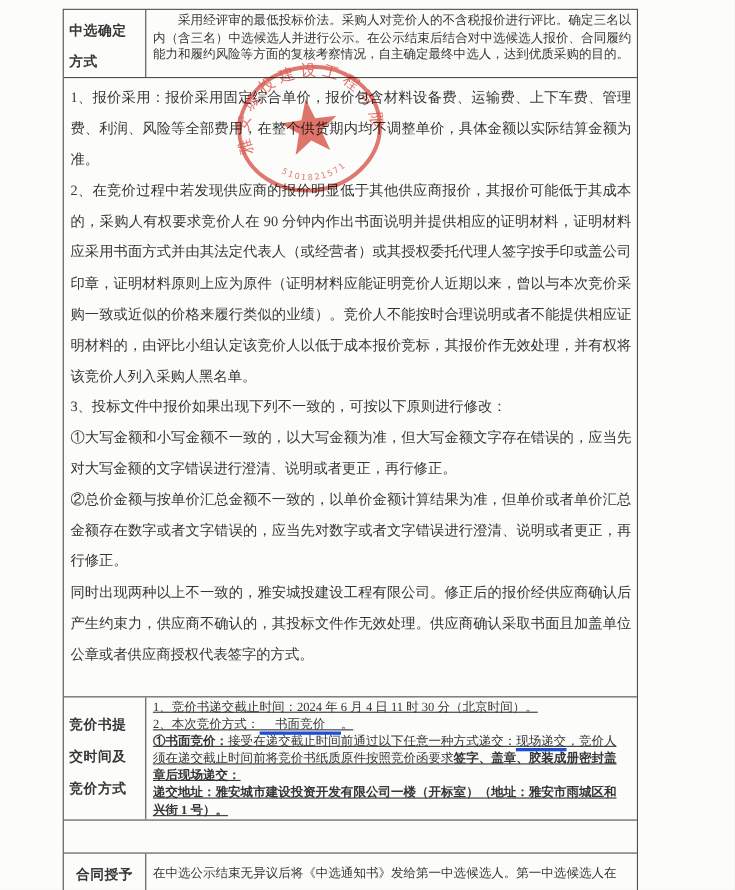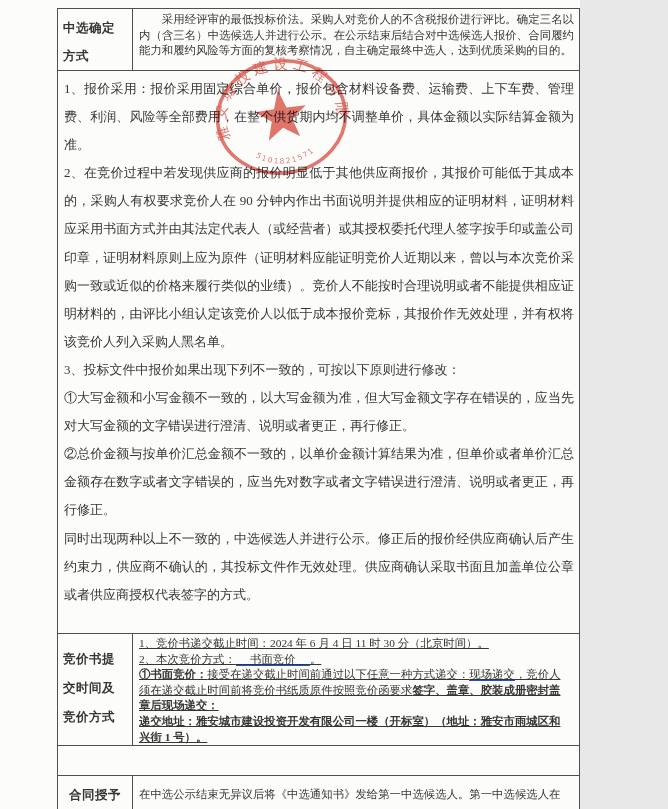--- a/index.html
+++ b/index.html
@@ -2,21 +2,21 @@
 <html lang="zh"><head>
 <meta charset="utf-8">
 <style>
   html,body{margin:0;padding:0;}
   body{
     font-family:"Liberation Serif","DejaVu Serif",serif;
     background:#e8e8e8;
   }
   .page{
     position:relative;
-    width:580px;height:809px;
+    width:668px;height:809px;
     background:#fcfcfb;
     overflow:hidden;
     color:#363636;
   }
   .doc-table{
     position:absolute;left:57px;top:8px;
     width:523px;
     border:1px solid #4f4f4f;
     box-sizing:border-box;
     background:transparent;
@@ -59,21 +59,21 @@
   .r3{height:112px;}
   .r3 .content-cell{line-height:15.6px;padding-top:2px;text-decoration:underline;}
   .r3 .label-cell{padding-top:11px;line-height:29px;}
   .r4{height:30px;}
   .r4 .content-cell{line-height:21px;padding-top:4px;font-weight:600;}
   .r4 .label-cell{padding-top:2px;line-height:24px;}
   .r5{height:45px;}
   .r5 .content-cell{line-height:18px;padding-top:9px;}
   .r5 .label-cell{padding-top:8px;line-height:22px;}
   .seg-b{font-weight:700;}
-  .seg-u{border-bottom:1px solid #1d4ed8;}
+  .seg-u{border-bottom:3px solid #1d4ed8;}
   .line{white-space:nowrap;}
   
   .seal{
     position:absolute;
     left:211px;top:55px;
     width:141px;height:124px;
     mix-blend-mode:multiply;
     opacity:0.88;
     transform:rotate(-8deg);
     pointer-events:none;
@@ -93,21 +93,21 @@
         </div>
     </div>
 
     <div class="row r2">
       <div class="content-cell">
           <p>1、报价采用：报价采用固定综合单价，报价包含材料设备费、运输费、上下车费、管理费、利润、风险等全部费用，在整个供货期内均不调整单价，具体金额以实际结算金额为准。</p>
           <p>2、在竞价过程中若发现供应商的报价明显低于其他供应商报价，其报价可能低于其成本的，采购人有权要求竞价人在 90 分钟内作出书面说明并提供相应的证明材料，证明材料应采用书面方式并由其法定代表人（或经营者）或其授权委托代理人签字按手印或盖公司印章，证明材料原则上应为原件（证明材料应能证明竞价人近期以来，曾以与本次竞价采购一致或近似的价格来履行类似的业绩）。竞价人不能按时合理说明或者不能提供相应证明材料的，由评比小组认定该竞价人以低于成本报价竞标，其报价作无效处理，并有权将该竞价人列入采购人黑名单。</p>
           <p>3、投标文件中报价如果出现下列不一致的，可按以下原则进行修改：</p>
           <p>①大写金额和小写金额不一致的，以大写金额为准，但大写金额文字存在错误的，应当先对大写金额的文字错误进行澄清、说明或者更正，再行修正。</p>
           <p>②总价金额与按单价汇总金额不一致的，以单价金额计算结果为准，但单价或者单价汇总金额存在数字或者文字错误的，应当先对数字或者文字错误进行澄清、说明或者更正，再行修正。</p>
-          <p>同时出现两种以上不一致的，中选候选人并进行公示。修正后的报价经供应商确认后产生约束力，供应商不确认的，其投标文件作无效处理。供应商确认采取书面且加盖单位公章或者供应商授权代表签字的方式。</p>
+          <p>同时出现两种以上不一致的，雅安城投建设工程有限公司。修正后的报价经供应商确认后产生约束力，供应商不确认的，其投标文件作无效处理。供应商确认采取书面且加盖单位公章或者供应商授权代表签字的方式。</p>
         </div>
     </div>
 
     <div class="row r3">
       <div class="label-cell">竞价书提交时间及竞价方式</div>
       <div class="content-cell">
           <div class="line"><span>1、竞价书递交截止时间：2024 年 6 月 4 日 11 时 30 分（北京时间）。</span></div>
           <div class="line"><span>2、本次竞价方式：</span><span class="seg-u">　 书面竞价 　</span><span>。</span></div>
           <div class="line"><span class="seg-b">①书面竞价：</span><span>接受在递交截止时间前通过以下任意一种方式递交：</span><span class="seg-u">现场递交</span><span>，竞价人</span></div>
           <div class="line"><span>须在递交截止时间前将竞价书纸质原件按照竞价函要求</span><span class="seg-b">签字、盖章、胶装成册密封盖</span></div>

